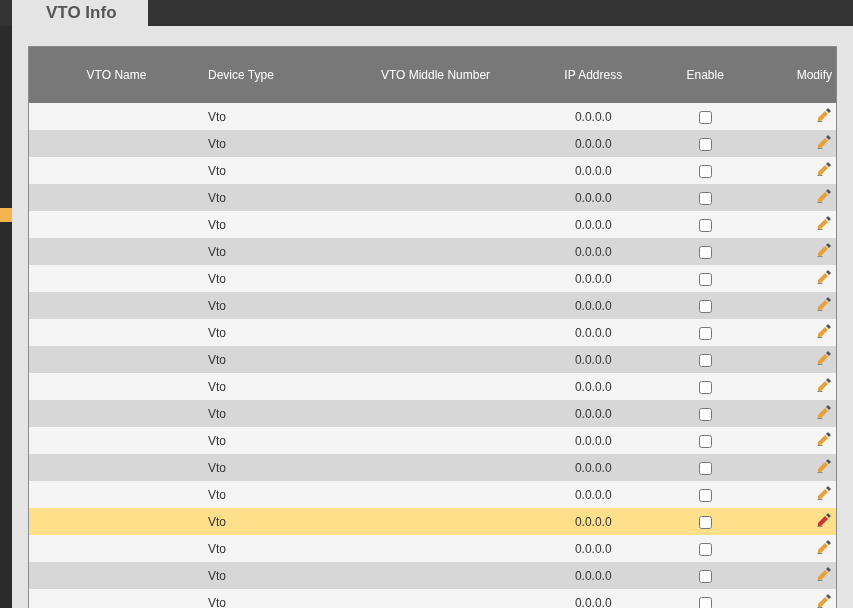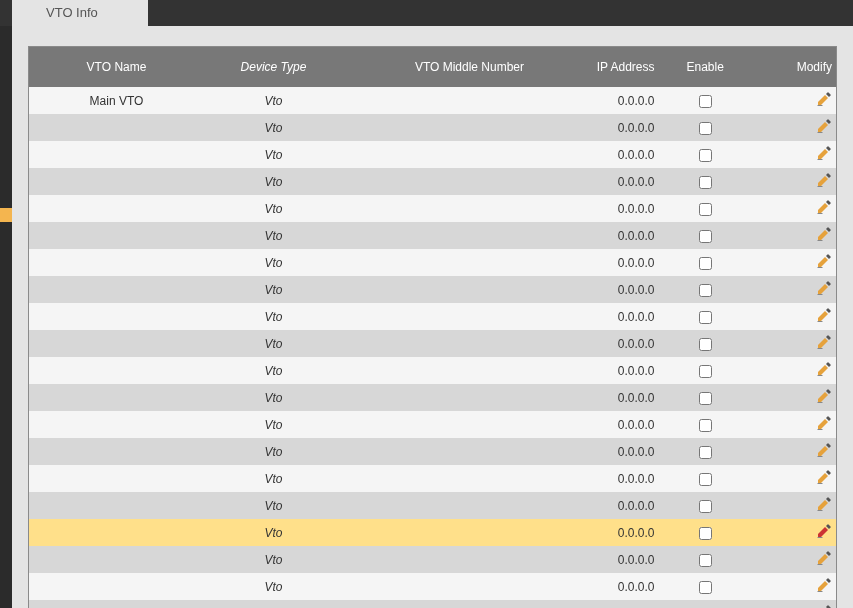--- a/index.html
+++ b/index.html
@@ -1,33 +1,33 @@
 <!DOCTYPE html>
 <html><head>
 <meta charset="utf-8">
 <style>
   html,body{margin:0;padding:0;font-family:Arial,Helvetica,sans-serif;font-size:12px;background:#e4e4e4;}
   .page{width:853px;height:608px;position:relative;}
   .sidebar{position:absolute;left:0;top:0;width:12px;height:608px;background:#2b2b2b;}
   .sidebar-ind{position:absolute;left:0;top:208px;width:12px;height:14px;background:#f4b54f;}
   .topbar{position:absolute;left:0;top:0;right:0;height:26px;background:#333333;}
   .tab{position:absolute;left:12px;top:0;width:136px;height:26px;background:#e4e4e4;}
-  .tab-label{display:block;text-align:left;font-weight:normal;color:#555555;line-height:26px;padding-left:34px;font-size:13px;}
+  .tab-label{display:block;text-align:left;font-weight:bold;color:#555555;line-height:26px;padding-left:34px;font-size:17px;}
   .content{position:absolute;left:12px;top:26px;right:0;bottom:0;background:#e4e4e4;padding:20px 16px 20px 16px;box-sizing:border-box;}
   table{border-collapse:collapse;width:100%;background:#fff;border:1px solid #8a8a8a;}
-  thead th{background:#787878;color:#fff;font-weight:normal;font-size:12px;padding:13px 4px;}
+  thead th{background:#787878;color:#fff;font-weight:normal;font-size:12px;padding:21px 4px;}
   tbody td{font-size:12px;color:#333333;padding:4px 4px;}
   tbody tr:nth-child(even) td{background:#d7d7d7;}
   tbody tr:nth-child(odd) td{background:#f5f5f5;}
   tbody tr.hl td{background:#ffe08a;}
   tbody tr.hl .pencil-body{fill:#c33;}
   .c-name{width:180px;text-align:center;}
-  .c-type{width:140px;text-align:center;font-style:italic;}
-  .c-mid{width:190px;text-align:right;}
-  .c-ip{width:130px;text-align:right;}
+  .c-type{width:140px;text-align:left;}
+  .c-mid{width:190px;text-align:center;}
+  .c-ip{width:130px;text-align:center;}
   .c-en{width:90px;text-align:center;margin-top:20px;}
   .c-mod{width:80px;text-align:right;}
   input[type=checkbox]{margin:0;width:13px;height:13px;vertical-align:middle;}
   .edit-btn{display:inline-block;cursor:pointer;line-height:0;}
   svg.pencil{width:16px;height:16px;}
 </style>
 </head>
 <body>
 
 <div class="page">
@@ -46,32 +46,20 @@
           <th class="c-name">VTO Name</th>
           <th class="c-type">Device Type</th>
           <th class="c-mid">VTO Middle Number</th>
           <th class="c-ip">IP Address</th>
           <th class="c-en">Enable</th>
           <th class="c-mod">Modify</th>
         </tr>
       </thead>
       <tbody id="tbody">
           <tr>
-            <td class="c-name">Main VTO</td>
-            <td class="c-type">Vto</td>
-            <td class="c-mid"></td>
-            <td class="c-ip">0.0.0.0</td>
-            <td class="c-en"><input type="checkbox" style=""></td>
-            <td class="c-mod"><span class="edit-btn"><span><svg class="pencil" viewBox="0 0 16 16">
-                    <path class="pencil-body" fill="#e6a23c" d="M2 11 L9 4 L12 7 L5 14 L2 14 Z"></path>
-                    <path fill="#555" d="M10 3 L11.5 1.5 Q12 1 12.5 1.5 L14.5 3.5 Q15 4 14.5 4.5 L13 6 Z"></path>
-                    <rect x="1.5" y="14" width="5" height="1" fill="#888"></rect>
-                  </svg></span></span></td>
-          </tr>
-          <tr>
             <td class="c-name"></td>
             <td class="c-type">Vto</td>
             <td class="c-mid"></td>
             <td class="c-ip">0.0.0.0</td>
             <td class="c-en"><input type="checkbox" style=""></td>
             <td class="c-mod"><span class="edit-btn"><span><svg class="pencil" viewBox="0 0 16 16">
                     <path class="pencil-body" fill="#e6a23c" d="M2 11 L9 4 L12 7 L5 14 L2 14 Z"></path>
                     <path fill="#555" d="M10 3 L11.5 1.5 Q12 1 12.5 1.5 L14.5 3.5 Q15 4 14.5 4.5 L13 6 Z"></path>
                     <rect x="1.5" y="14" width="5" height="1" fill="#888"></rect>
                   </svg></span></span></td>

